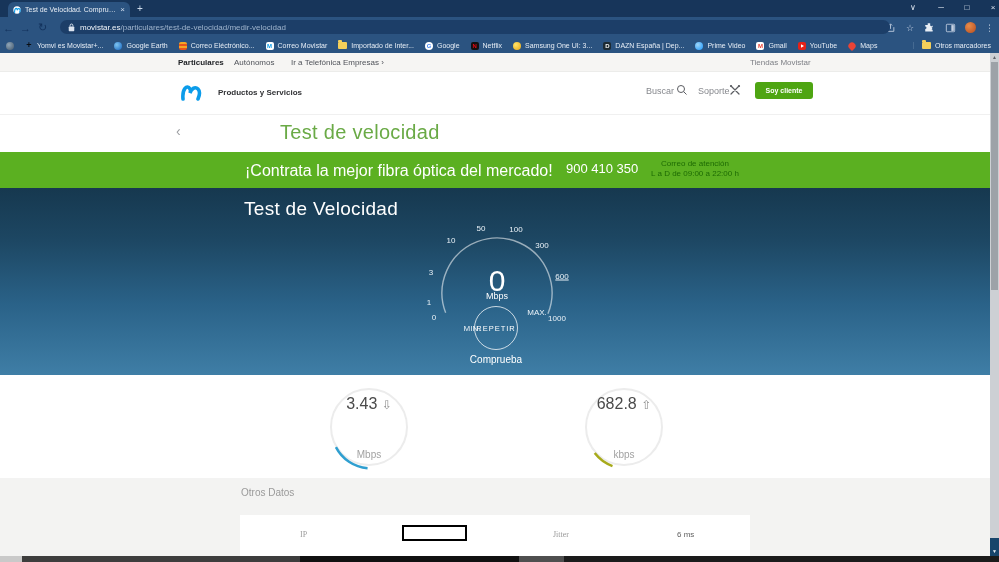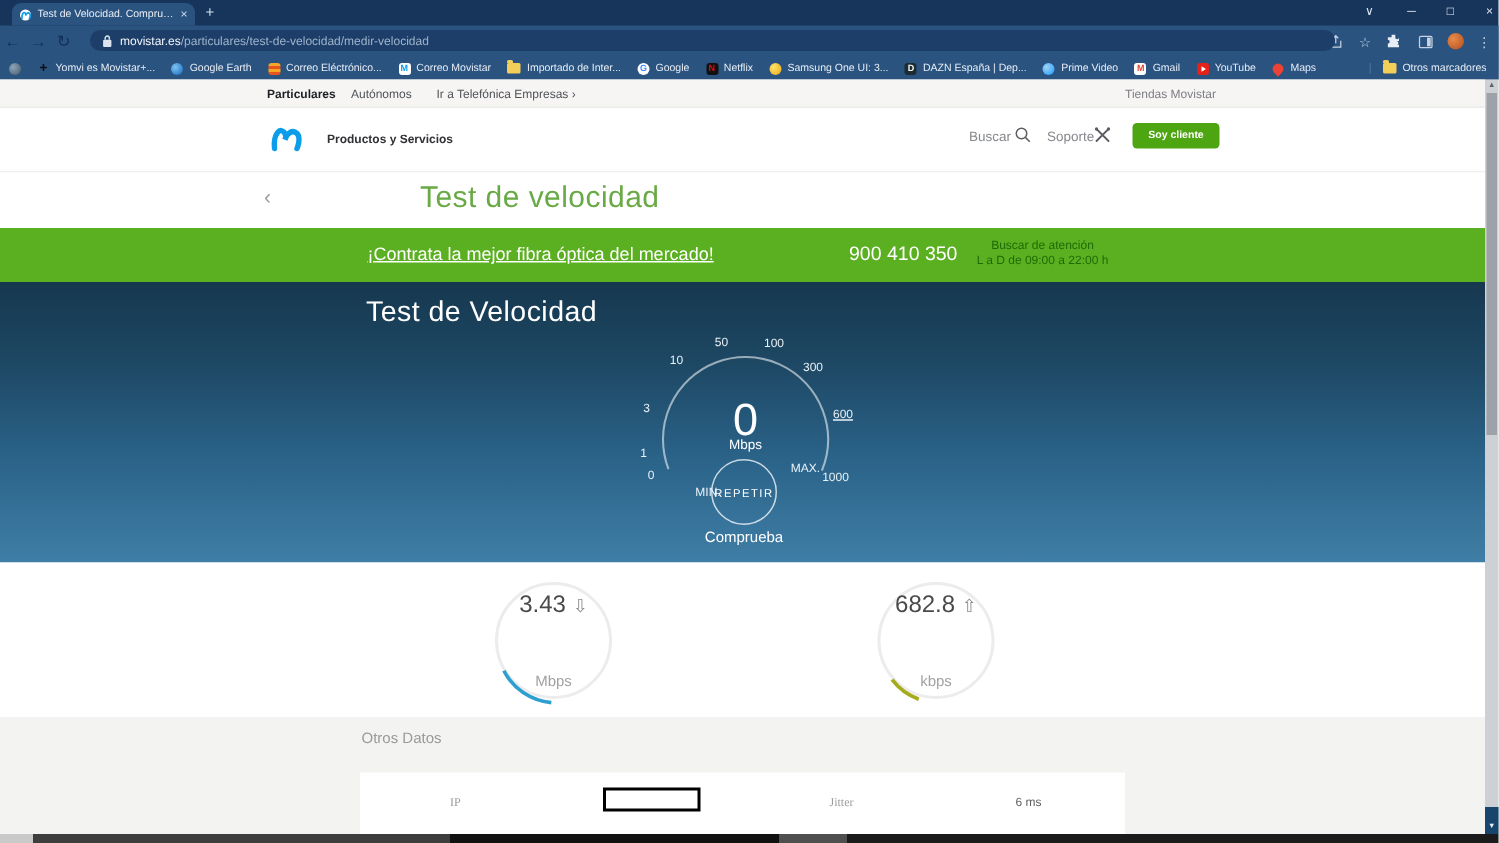--- a/index.html
+++ b/index.html
@@ -31,21 +31,21 @@
   #page { position:absolute; left:0; top:53px; width:990px; height:503px; background:#fff; overflow:hidden; }
   #sitenav { position:absolute; left:0; top:0; width:990px; height:19px; background:#f6f5f3; border-bottom:1px solid #ececea; font-size:8px; color:#50535a; }
   #sitenav .it { position:absolute; top:5px; }
   #siteheader { position:absolute; left:0; top:19px; width:990px; height:43px; background:#fff; border-bottom:1px solid #f0f0f0; }
   .brand { font-size:8px; color:#313235; font-weight:bold; }
   .hlink { font-size:9px; color:#86888d; }
   .cta { position:absolute; left:755px; top:10px; width:58px; height:17px; background:#4ea512; border:none; border-radius:3px; color:#fff; font-size:7px; font-weight:bold; }
   #pagehead { position:absolute; left:0; top:62px; width:990px; height:37px; background:#fff; }
   .h1 { font-size:20px; font-weight:300; color:#6aaa46; letter-spacing:.3px; }
   #banner { position:absolute; left:0; top:99px; width:990px; height:36px; background:#5bb021; color:#fff; }
-  .banner-txt { font-size:12px; font-weight:300;text-decoration:underline; }
+  .banner-txt { font-size:16px; font-weight:300; }
   .banner-phone { font-size:13px; font-weight:300;margin-left:39px; }
   .banner-sched { font-size:8px; color:#1e6b04; text-align:center; line-height:10px; }
   #hero { position:absolute; left:0; top:135px; width:990px; height:187px;
           background:linear-gradient(180deg,#16384f 0%,#1d4763 28%,#2a6288 62%,#3f7ea6 100%); color:#fff; }
   .hero-title { font-size:19px; font-weight:300; letter-spacing:.3px; }
   .tick { font-size:8px; color:#e9f1f7; transform:translate(-50%,-50%); white-space:nowrap; }
   .gval { font-size:30px; font-weight:300; transform:translate(-50%,-50%); }
   .gunit { font-size:9px; transform:translate(-50%,-50%); }
   .repetir { width:44px; height:44px; border-radius:50%; border:1px solid rgba(255,255,255,.75); background:transparent; color:#fff; font-size:7.5px; letter-spacing:1px; font-family:"Liberation Sans",sans-serif; }
   .gstatus { font-size:10px; transform:translate(-50%,-50%); }
@@ -215,21 +215,21 @@
 
   <div id="pagehead">
     <span class="abs" style="left:176px;top:8px;font-size:14px;color:#9b9da1;">‹</span>
     <span class="abs h1" style="left:280px;top:6px;">Test de velocidad</span>
   </div>
 
   <div id="banner">
     <span class="abs banner-txt" style="left:245px;top:10px;">¡Contrata la mejor fibra óptica del mercado!</span>
     <span class="abs banner-phone" style="left:527px;top:9px;">900 410 350</span>
     <div class="abs banner-sched" style="left:640px;top:7px;width:110px;">
-      <div>Buscar de atención</div>
+      <div>Correo de atención</div>
       <div>L a D de 09:00 a 22:00 h</div>
     </div>
   </div>
 
   <div id="hero">
     <span class="abs hero-title" style="left:244px;top:10px;">Test de Velocidad</span>
 
     <svg class="abs" style="left:437px;top:45px;" width="120" height="120" viewBox="0 0 120 120">
       <circle cx="60" cy="60" r="55" fill="none" stroke="rgba(255,255,255,0.55)" stroke-width="1.4" pathLength="100" stroke-dasharray="62 38" transform="rotate(159 60 60)"></circle>
     </svg>

